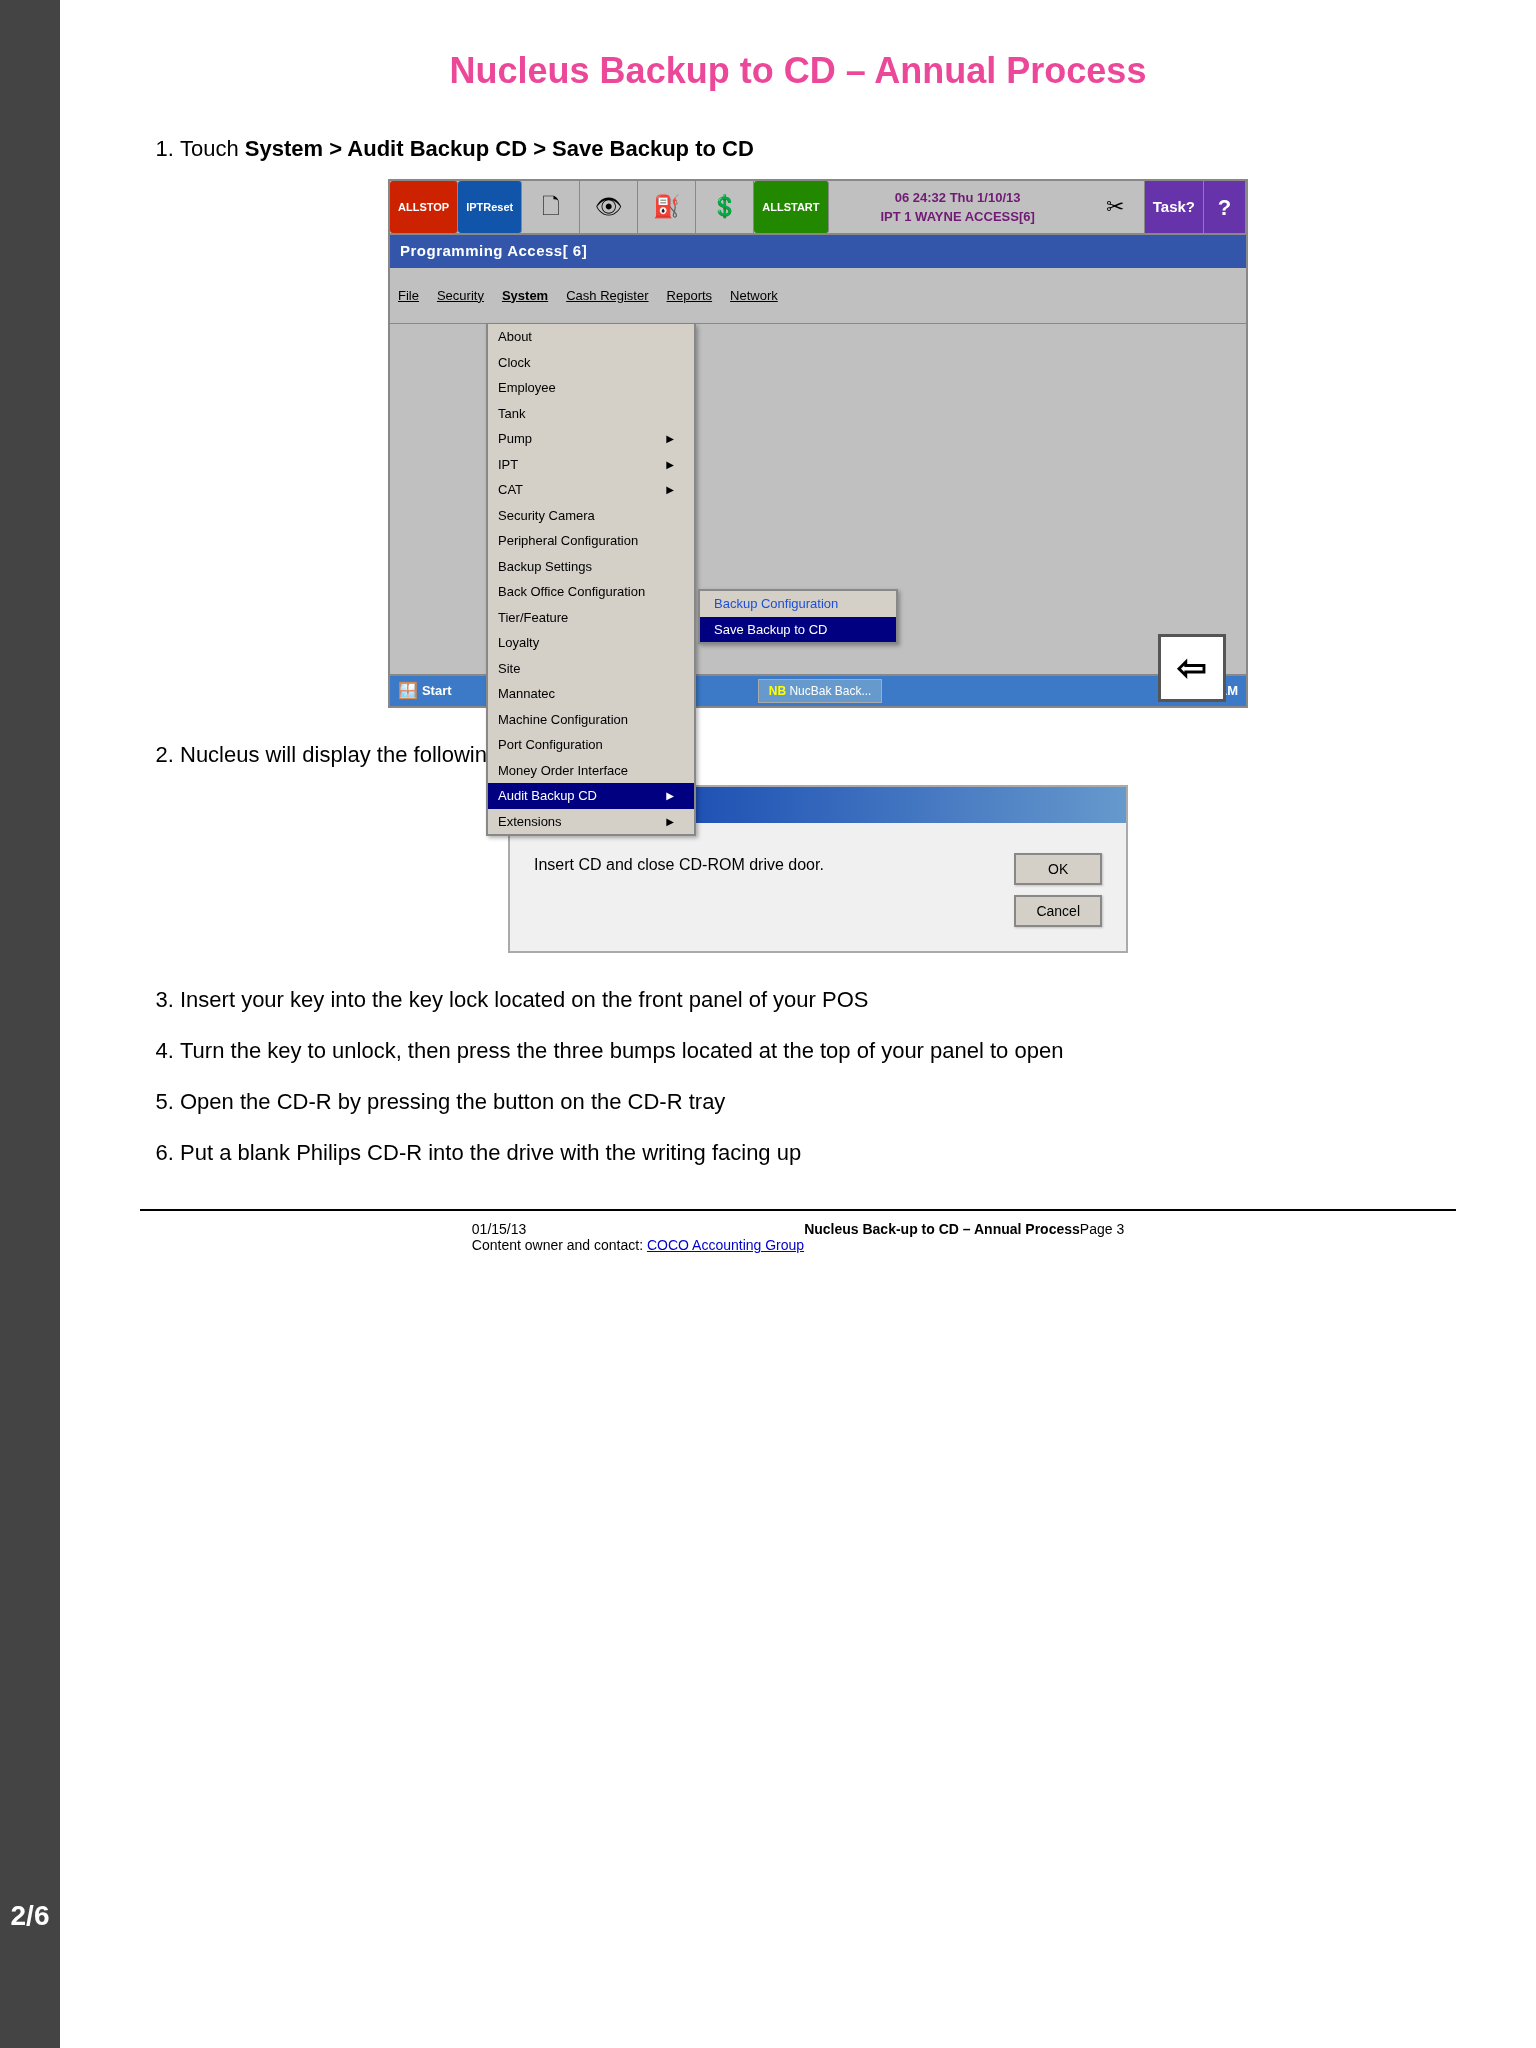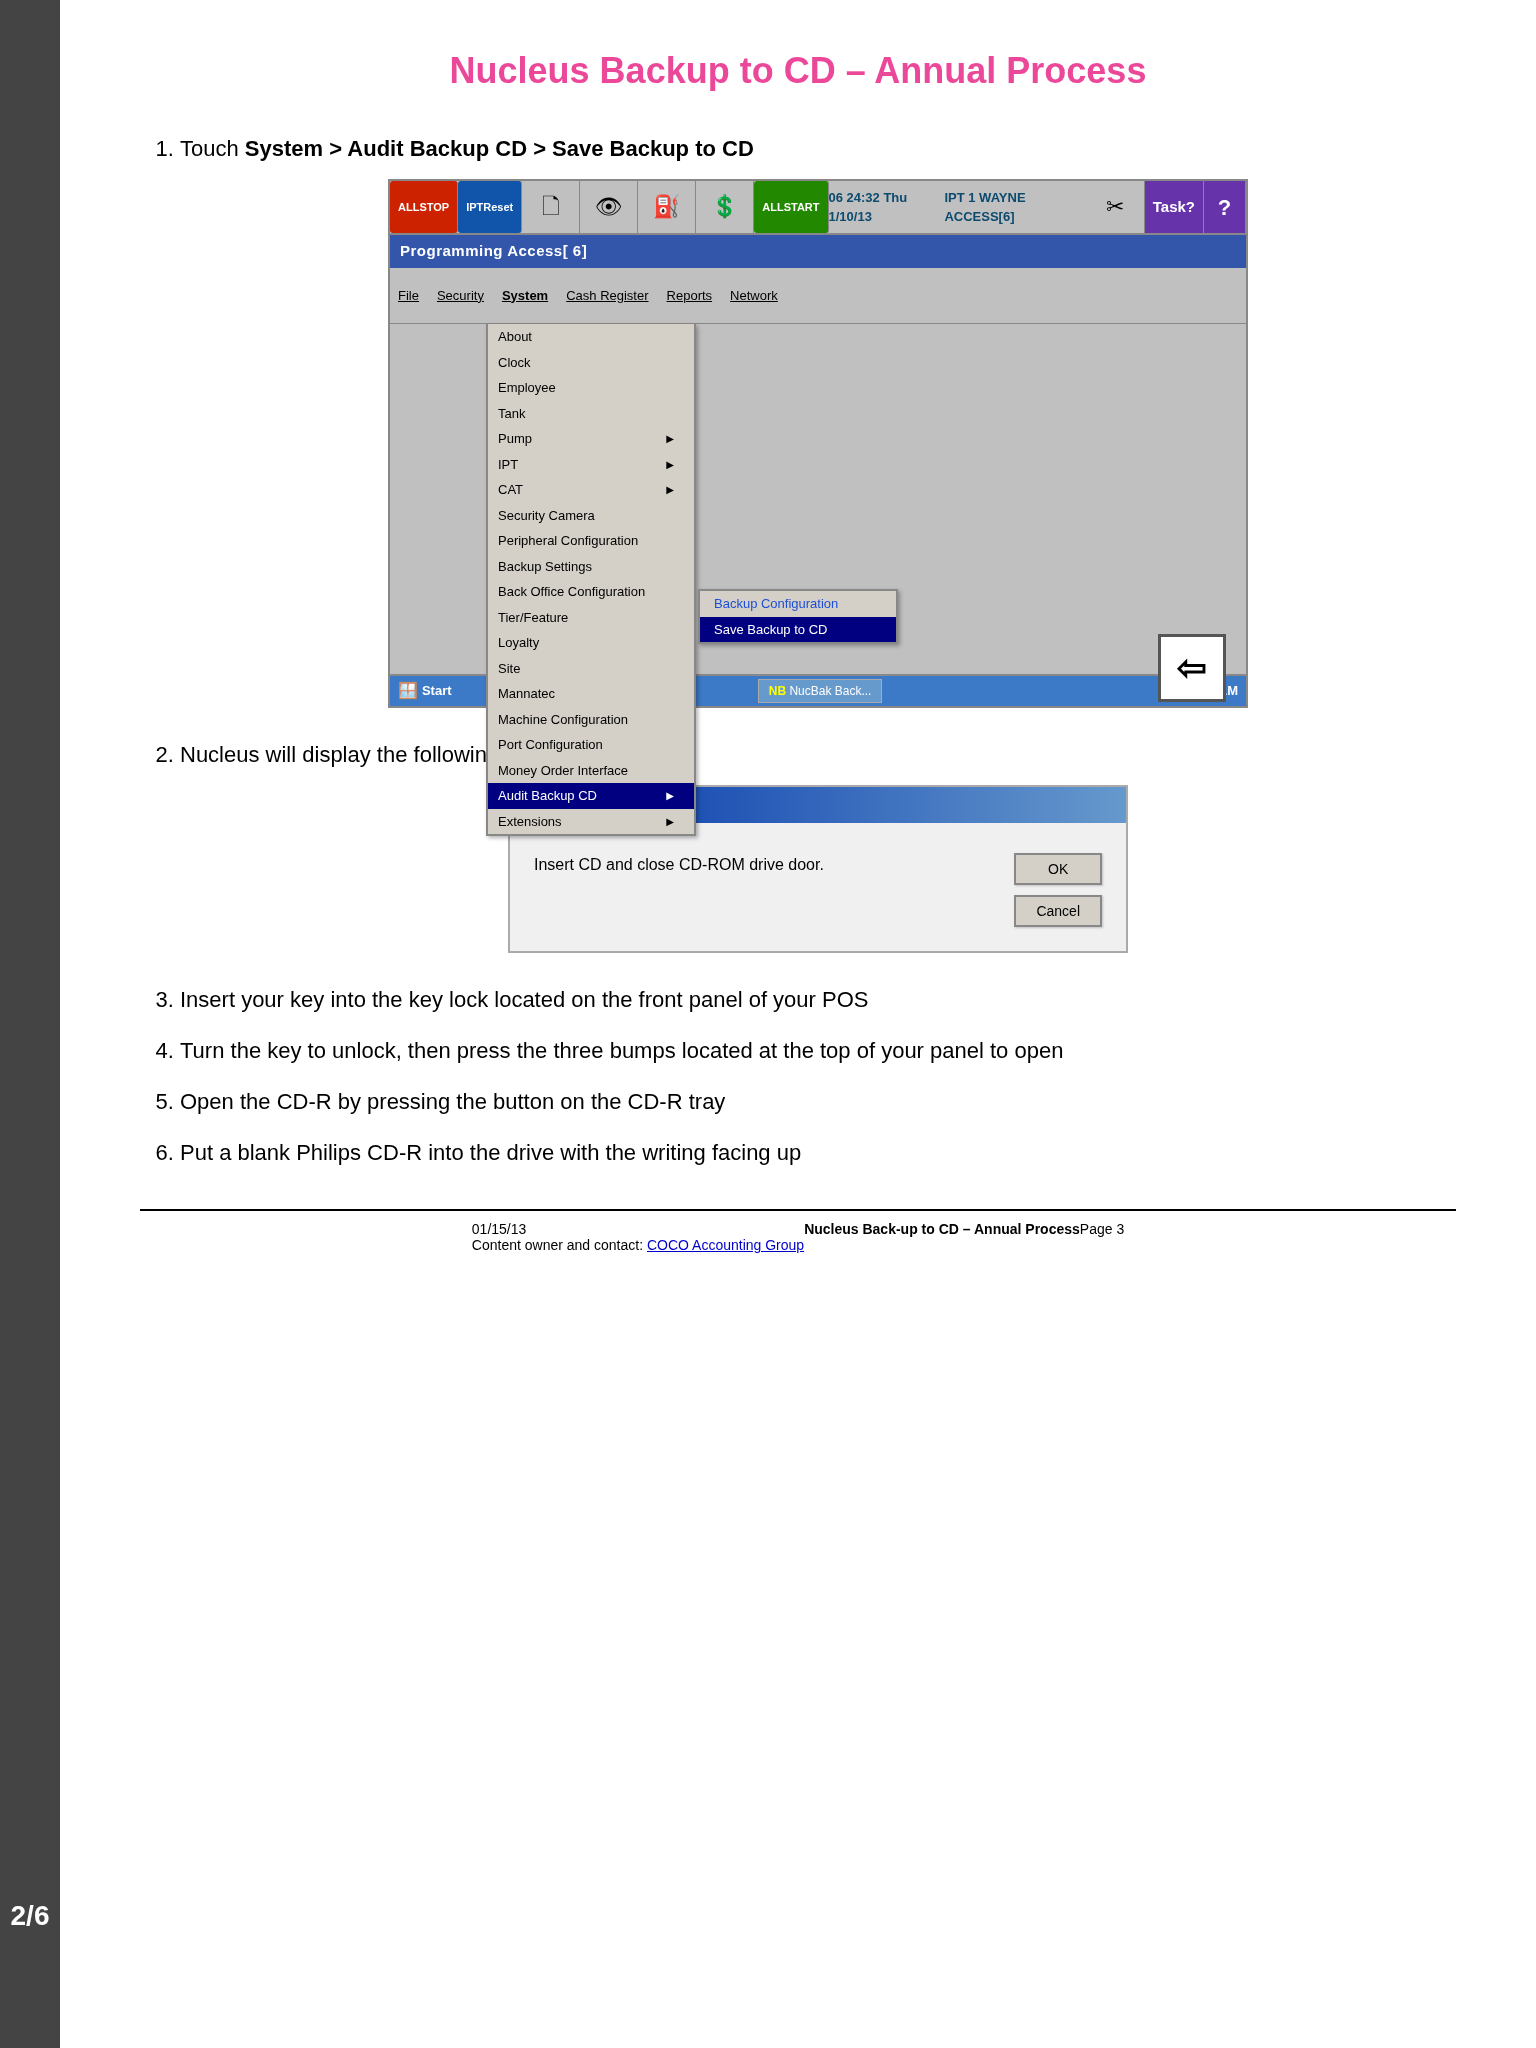--- a/index.html
+++ b/index.html
@@ -130,26 +130,26 @@
       font-size: 11px;
       text-align: center;
       line-height: 1.1;
       border-radius: 3px;
       min-width: 52px;
     }
 
     .toolbar-datetime {
       flex: 1;
       display: flex;
-      flex-direction: row;
+      flex-direction: column;
       align-items: center;
       justify-content: center;
       font-size: 13px;
       font-weight: bold;
-      color: #0c4a6e;
+      color: #701a75;
       background: #c0c0c0;
     }
 
     .btn-task {
       background: #6633aa;
       color: white;
       font-weight: bold;
       font-size: 15px;
       text-align: center;
       line-height: 1.1;

